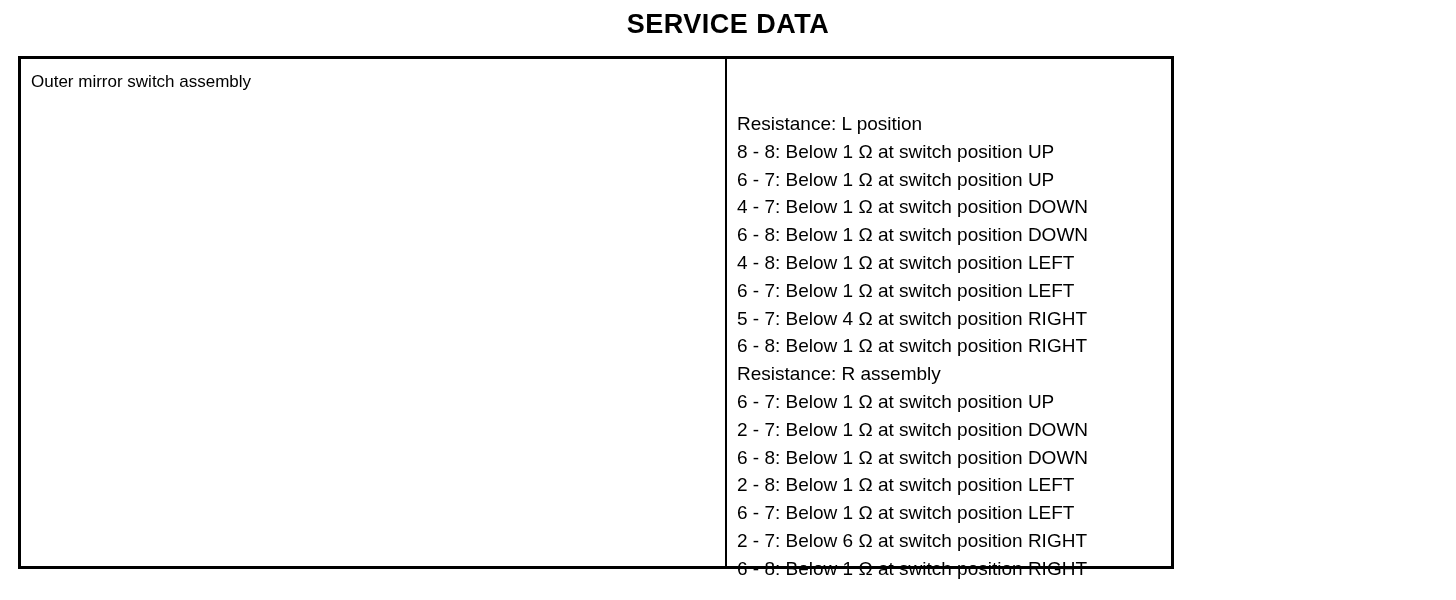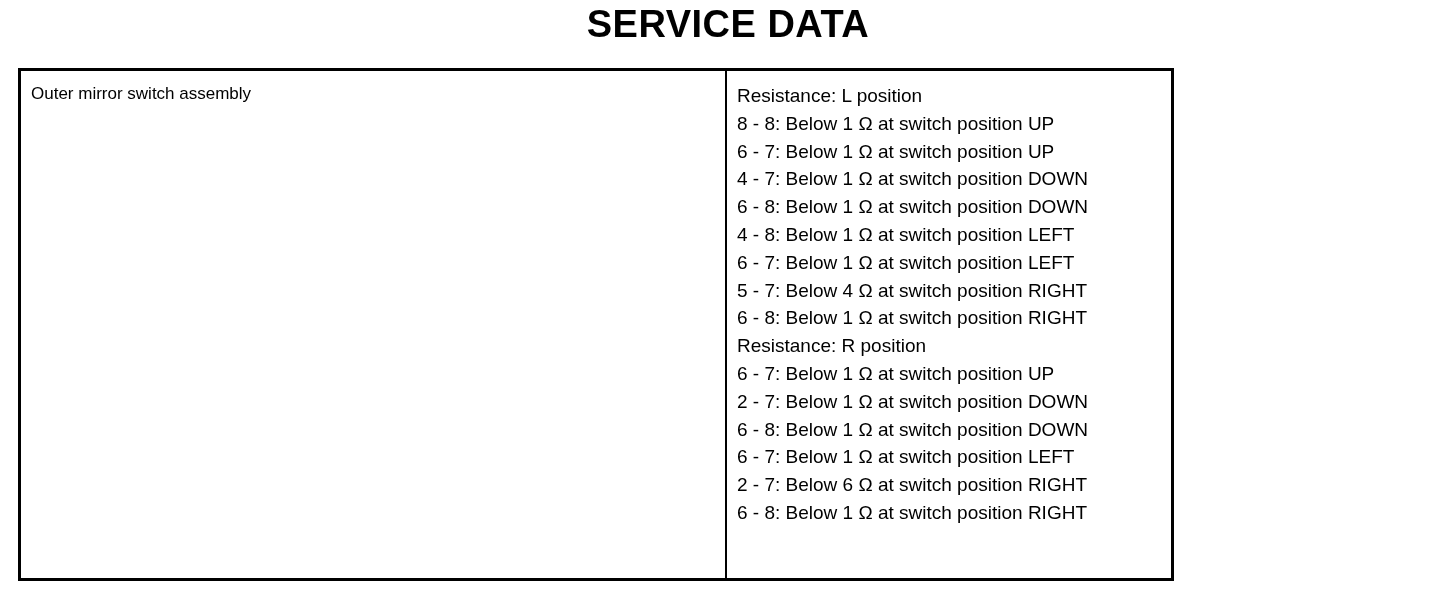--- a/index.html
+++ b/index.html
@@ -18,30 +18,30 @@
     position: relative;
     width: 1456px;
     height: 600px;
   }
   .page-title {
     position: absolute;
     top: 0px;
     left: 0;
     width: 1456px;
     text-align: center;
-    font-size: 38px;
+    font-size: 27px;
     font-weight: bold;
     letter-spacing: 0.5px;
     line-height: 48px;
     white-space: nowrap;
   }
   .data-table {
     position: absolute;
     left: 18px;
-    top: 68px;
+    top: 56px;
     width: 1156px;
     height: 513px;
     box-sizing: border-box;
     border: 3px solid #000000;
     display: flex;
     flex-direction: row;
     background: #ffffff;
   }
   .col-left {
     box-sizing: border-box;
@@ -50,21 +50,22 @@
     padding: 11px 0 0 10px;
   }
   .col-divider {
     width: 2px;
     flex: 0 0 2px;
     background: #000000;
   }
   .col-right {
     box-sizing: border-box;
     flex: 1 1 auto;
-    padding: 11px 0 0 10px;
+    padding: 3px 0 0 10px;
+    margin-top: 48px;
   }
   .item-label {
     font-size: 17px;
     line-height: 24px;
     white-space: nowrap;
   }
   .spec-list {
     margin: 0;
     padding: 0;
     list-style: none;
@@ -99,24 +100,25 @@
       <ul class="spec-list">
         <li class="section-heading">Resistance: L position</li>
         <li class="spec-line">8 - 8: Below 1 Ω at switch position UP</li>
         <li class="spec-line">6 - 7: Below 1 Ω at switch position UP</li>
         <li class="spec-line">4 - 7: Below 1 Ω at switch position DOWN</li>
         <li class="spec-line">6 - 8: Below 1 Ω at switch position DOWN</li>
         <li class="spec-line">4 - 8: Below 1 Ω at switch position LEFT</li>
         <li class="spec-line">6 - 7: Below 1 Ω at switch position LEFT</li>
         <li class="spec-line">5 - 7: Below 4 Ω at switch position RIGHT</li>
         <li class="spec-line">6 - 8: Below 1 Ω at switch position RIGHT</li>
-        <li class="section-heading">Resistance: R position</li>
+        <li class="section-heading">Resistance: R assembly</li>
         <li class="spec-line">6 - 7: Below 1 Ω at switch position UP</li>
         <li class="spec-line">2 - 7: Below 1 Ω at switch position DOWN</li>
         <li class="spec-line">6 - 8: Below 1 Ω at switch position DOWN</li>
+        <li class="spec-line">2 - 8: Below 1 Ω at switch position LEFT</li>
         <li class="spec-line">6 - 7: Below 1 Ω at switch position LEFT</li>
         <li class="spec-line">2 - 7: Below 6 Ω at switch position RIGHT</li>
         <li class="spec-line">6 - 8: Below 1 Ω at switch position RIGHT</li>
       </ul>
     </div>
 
   </div>
 
 </div>
 

